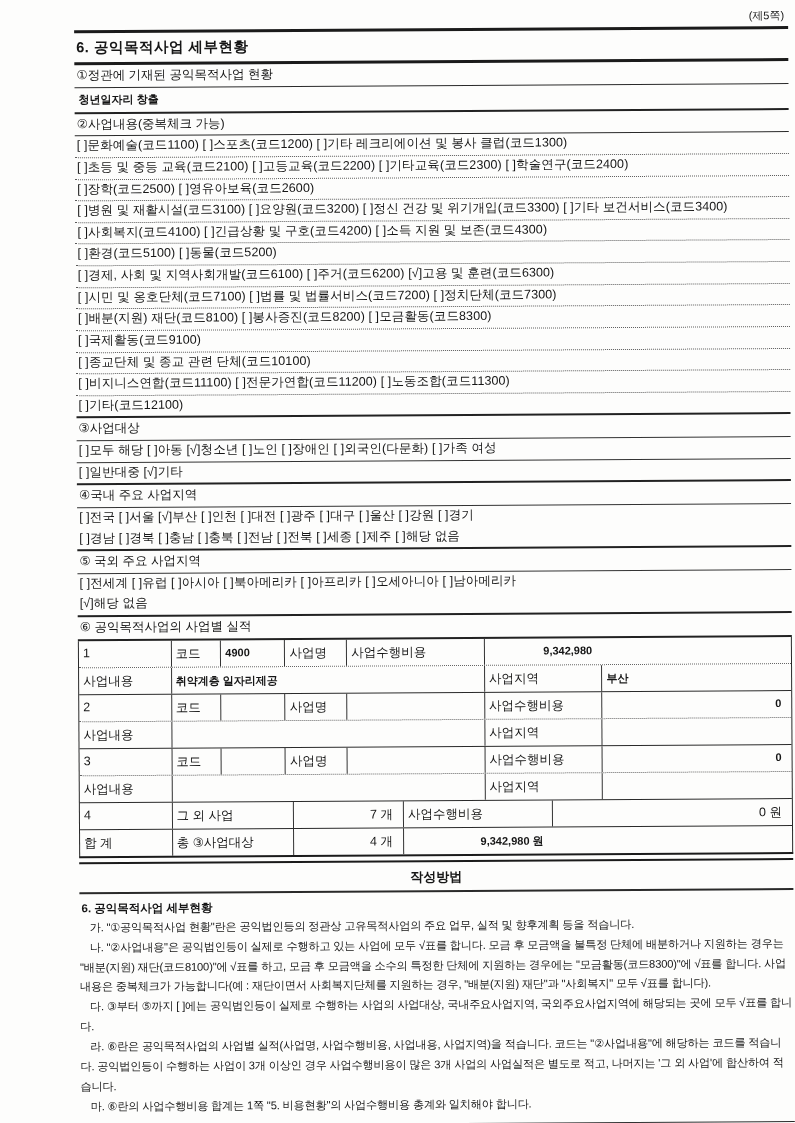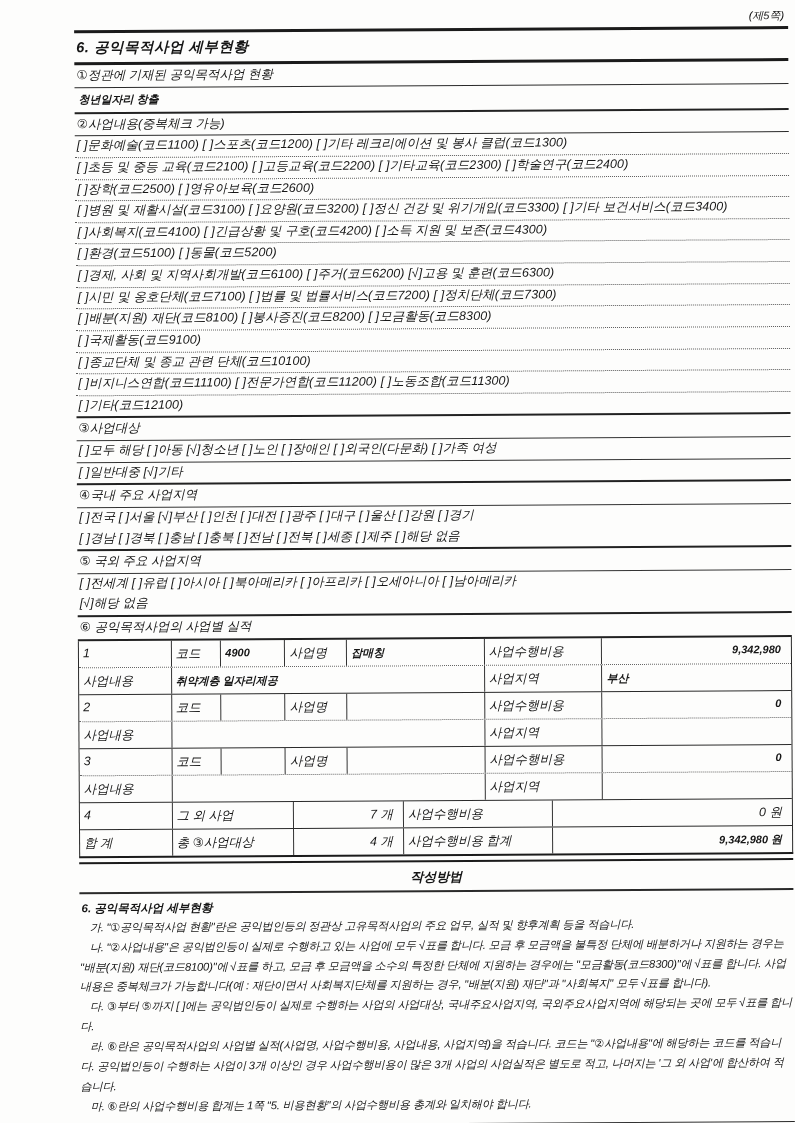--- a/index.html
+++ b/index.html
@@ -1,21 +1,21 @@
 <!DOCTYPE html>
 <html><head>
 <meta charset="utf-8">
 <style>
   html,body{margin:0;padding:0;}
   body{
     width:795px;height:1123px;background:#ffffff;
     font-family:"Liberation Sans","DejaVu Sans",sans-serif;
     color:#161616;
   }
-  .page{position:relative;width:795px;height:1123px;background:#fdfdfc;overflow:hidden;font-style:italic;}
+  .page{position:relative;width:795px;height:1123px;background:#fdfdfc;overflow:hidden;}
   .sheet{position:absolute;left:74px;top:6px;width:714px;transform:rotate(-0.35deg);transform-origin:100% 0;}
   .page-label{text-align:right;font-size:11px;padding:2px 4px 3px 0;}
   .title-row{border-top:3px solid #1b1b1b;border-bottom:3px solid #1b1b1b;font-weight:bold;font-size:14.5px;padding:5px 2px 5px 2px;letter-spacing:.5px;}
   .row{font-size:12.5px;padding:2px 2px 3px 2px;line-height:1.25;}
   .sec-label{padding-top:3px;padding-bottom:3px;}
   .b1{border-bottom:1px solid #333;}
   .b15{border-bottom:1.5px solid #2a2a2a;}
   .b2{border-bottom:2px solid #222;}
   .top2{border-top:2px solid #222;}
   .fill-row{font-size:11px;font-weight:bold;padding:4px 2px 5px 4px;}
@@ -83,21 +83,20 @@
 
     <div class="row sec-label top2 b2">⑥ 공익목적사업의 사업별 실적</div>
 
     <div class="tbl">
 
       <div class="tr a">
         <div class="td">1</div>
         <div class="td">코드</div>
         <div class="td fill">4900</div>
         <div class="td">사업명</div>
-        <div class="td fill">잡매칭</div>
         <div class="td">사업수행비용</div>
         <div class="td num fill">9,342,980</div>
       </div>
       <div class="tr b">
         <div class="td">사업내용</div>
         <div class="td fill">취약계층 일자리제공</div>
         <div class="td">사업지역</div>
         <div class="td fill">부산</div>
       </div>
 
@@ -137,21 +136,20 @@
         <div class="td">4</div>
         <div class="td">그 외 사업</div>
         <div class="td num">7 개</div>
         <div class="td">사업수행비용</div>
         <div class="td num">0 원</div>
       </div>
       <div class="tr c total">
         <div class="td">합 계</div>
         <div class="td">총 ③사업대상</div>
         <div class="td num">4 개</div>
-        <div class="td">사업수행비용 합계</div>
         <div class="td num fill">9,342,980 원</div>
       </div>
     </div>
 
     <div class="dblgap"></div>
 
     <div class="inst-title">작성방법</div>
     <div class="inst-head">6. 공익목적사업 세부현황</div>
     <p class="inst">가. "①공익목적사업 현황"란은 공익법인등의 정관상 고유목적사업의 주요 업무, 실적 및 향후계획 등을 적습니다.</p>
     <p class="inst">나. "②사업내용"은 공익법인등이 실제로 수행하고 있는 사업에 모두 √표를 합니다. 모금 후 모금액을 불특정 단체에 배분하거나 지원하는 경우는 "배분(지원) 재단(코드8100)"에 √표를 하고, 모금 후 모금액을 소수의 특정한 단체에 지원하는 경우에는 "모금활동(코드8300)"에 √표를 합니다. 사업내용은 중복체크가 가능합니다(예 : 재단이면서 사회복지단체를 지원하는 경우, "배분(지원) 재단"과 "사회복지" 모두 √표를 합니다).</p>

